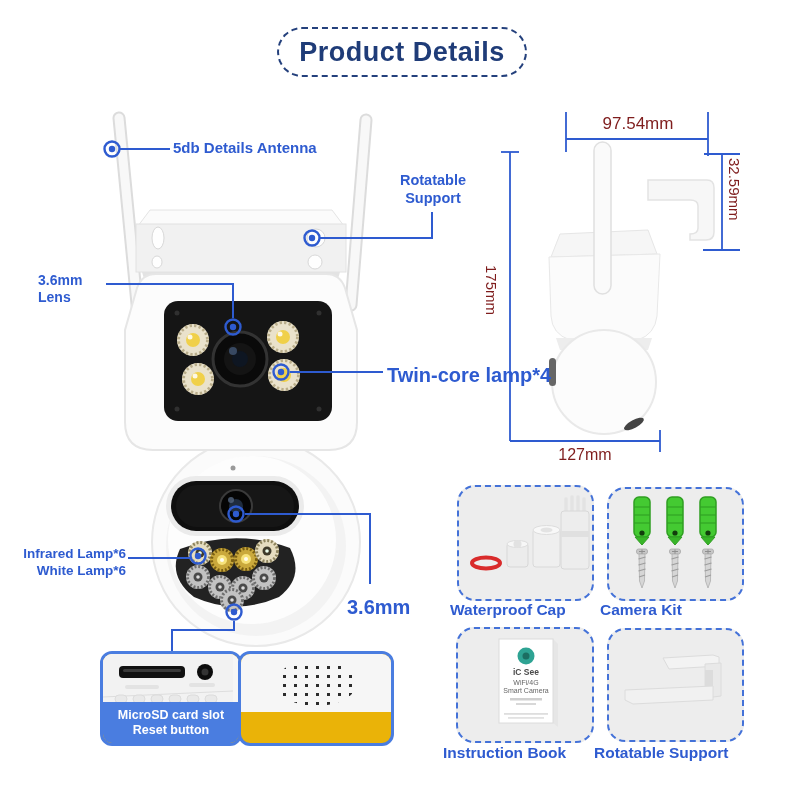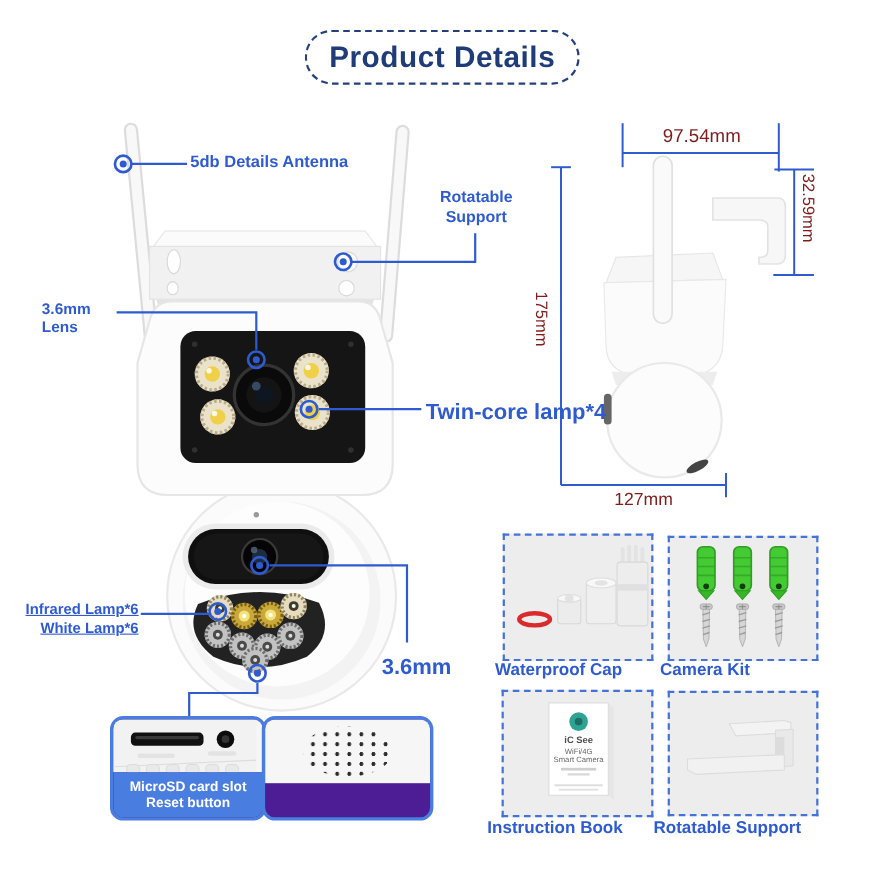--- a/index.html
+++ b/index.html
@@ -17,46 +17,46 @@
     display:flex;align-items:center;justify-content:center;
     font-size:27px;font-weight:bold;color:#1f3c78;letter-spacing:.5px;
   }
 
   
   .callout{color:#2e5bd0;font-weight:bold;}
   #co-antenna{left:173px;top:139px;font-size:15px;}
   #co-rot{left:385px;top:171px;width:96px;text-align:center;font-size:14.5px;line-height:18px;}
   #co-lens-top{left:38px;top:272px;width:66px;text-align:left;font-size:14px;line-height:17px;}
   #co-twin{left:387px;top:364px;font-size:20px;}
-  #co-ir{left:22px;top:545px;width:104px;text-align:right;font-size:13.5px;line-height:17px;text-decoration:underline;}
+  #co-ir{left:22px;top:545px;width:104px;text-align:right;font-size:13.5px;line-height:17px;}
   #co-ir span{display:block;}
   #co-lens-bot{left:347px;top:596px;width:48px;text-align:center;font-size:20px;}
 
   
   .dim{color:#7f1d1d;}
   #dim-top{left:592px;top:114px;width:92px;text-align:center;font-size:17px;}
   #dim-right{left:726px;top:158px;writing-mode:vertical-rl;font-size:15px;}
   #dim-left{left:483px;top:265px;writing-mode:vertical-rl;font-size:15px;}
   #dim-bottom{left:545px;top:446px;width:80px;text-align:center;font-size:16px;}
 
   
-  .acc-card{background:#ededed;border:2px dashed #4472d8;border-radius:0;}
+  .acc-card{background:#ededed;border:2px dashed #4472d8;border-radius:18px;}
   #acc-wp{left:457px;top:485px;width:133px;height:112px;}
   #acc-screw{left:607px;top:487px;width:133px;height:110px;}
   #acc-book{left:456px;top:627px;width:134px;height:112px;}
   #acc-rot{left:607px;top:628px;width:133px;height:110px;}
   .acc-label{color:#2e5bd0;font-weight:bold;font-size:15.5px;text-align:left;}
   #lab-wp{left:450px;top:601px;width:148px;}
   #lab-screw{left:600px;top:601px;width:148px;}
   #lab-book{left:443px;top:744px;width:160px;}
   #lab-rot{left:594px;top:744px;width:160px;}
 
   
   .port-card{
-    border:3px solid #4a7de0;border-radius:12px;background:#4c1d95;
+    border:3px solid #4a7de0;border-radius:12px;background:#eab308;
     overflow:hidden;display:flex;flex-direction:column;
   }
   #port-sd{left:100px;top:651px;width:136px;height:89px;}
   #port-spk{left:238px;top:651px;width:150px;height:89px;}
   .port-photo{background:#f6f6f6;}
   #port-sd .port-photo{height:48px;}
   #port-spk .port-photo{height:58px;display:flex;align-items:center;justify-content:center;}
   .port-label{
     flex:1;background:#4a7de0;color:#ffffff;font-weight:bold;
     display:flex;flex-direction:column;align-items:center;justify-content:center;

